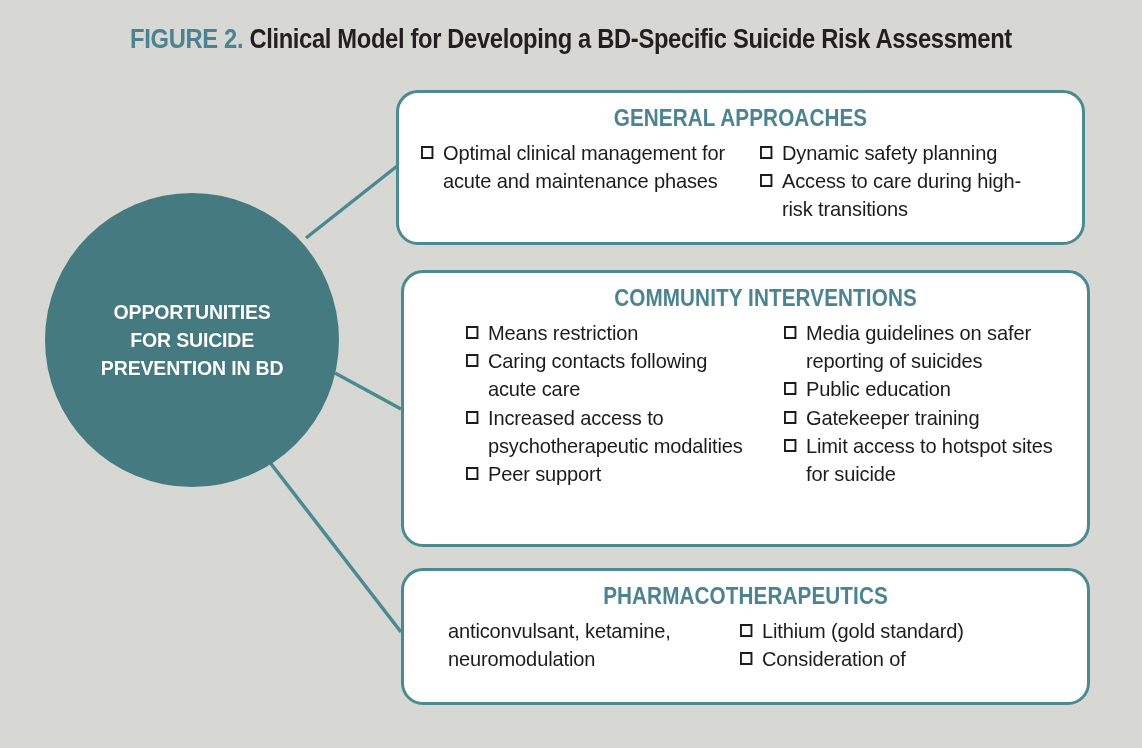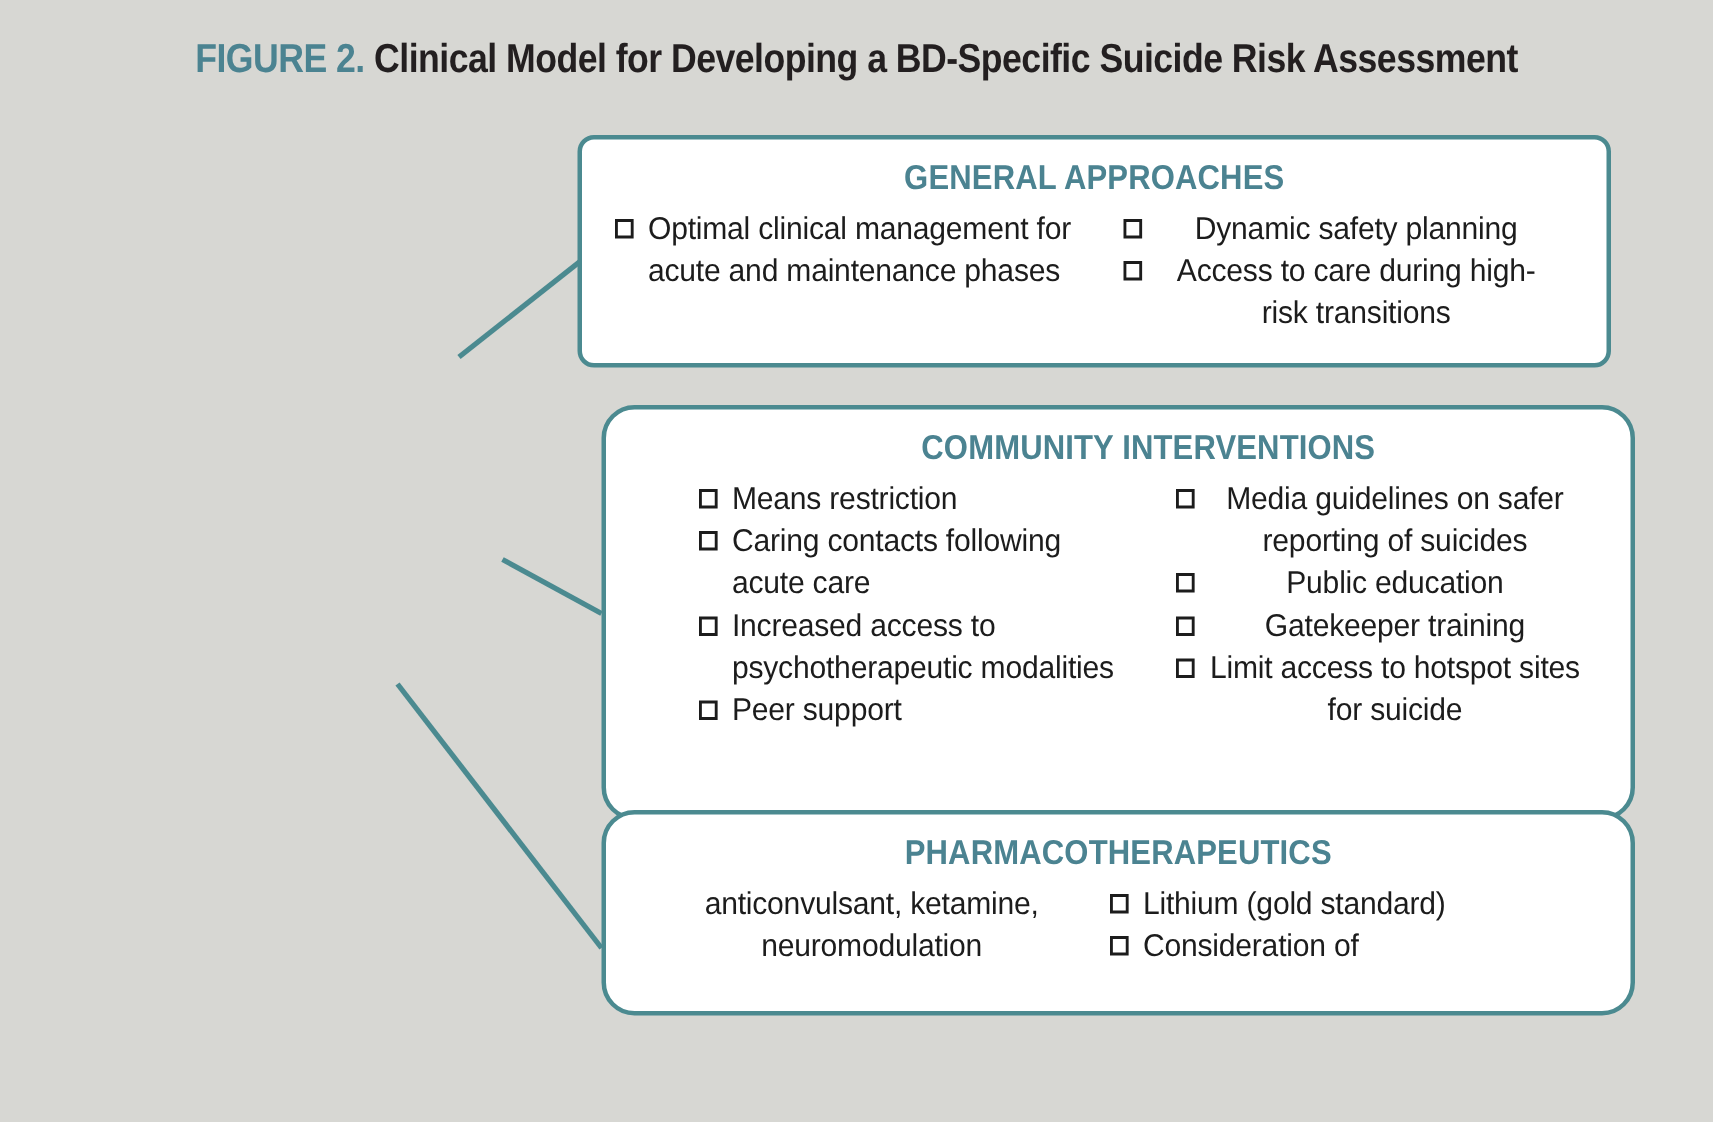--- a/index.html
+++ b/index.html
@@ -78,23 +78,23 @@
   .hub-label .hub-line { display: block; white-space: nowrap; }
 
   
   .panel {
     position: absolute;
     background: #ffffff;
     border: 3px solid #4b8a90;
     border-radius: 22px;
     box-sizing: border-box;
   }
-  #panel-general       { left: 385px; top:  90px; width: 689px; height: 155px; border-radius: 11px; }
+  #panel-general       { left: 396px; top:  90px; width: 689px; height: 155px; }
   #panel-community     { left: 401px; top: 270px; width: 689px; height: 277px; padding-left: 40px; }
-  #panel-pharmaco      { left: 401px; top: 540px; width: 689px; height: 137px; }
+  #panel-pharmaco      { left: 401px; top: 568px; width: 689px; height: 137px; }
 
   .panel-heading {
     text-align: center;
     color: #4b8391;
     font-weight: bold;
     font-size: 23px;
     letter-spacing: 0.1px;
     transform: scaleX(0.9);
     margin-top: 12px;
     margin-bottom: 7px;
@@ -104,21 +104,21 @@
   .panel-columns {
     display: flex;
     padding: 0 20px 0 22px;
     box-sizing: border-box;
     gap: 12px;
   }
   .panel-col {
     box-sizing: border-box;
   }
   .col-left  { width: 52%; padding-right: 6px; }
-  .col-right { width: 48%; text-align: center; }
+  .col-right { width: 48%; }
 
   .check-item {
     position: relative;
     padding-left: 23px;
     font-size: 21px;
     line-height: 1.345;
     color: #1c1c1c;
     letter-spacing: -0.15px;
     margin-bottom: 0px;
     transform: scaleX(0.955);
@@ -153,20 +153,27 @@
     <span class="fig-num">FIGURE 2.</span>
     <span class="fig-text">Clinical Model for Developing a BD-Specific Suicide Risk Assessment</span>
   </div>
 
   <svg id="connectors" viewBox="0 0 1142 748">
     <line x1="306" y1="238" x2="401" y2="163" stroke="#4b8a90" stroke-width="3.5"></line>
     <line x1="335" y1="373" x2="401" y2="409" stroke="#4b8a90" stroke-width="3.5"></line>
     <line x1="265" y1="456" x2="401" y2="632" stroke="#4b8a90" stroke-width="3.5"></line>
   </svg>
 
+  <div class="hub-circle">
+    <div class="hub-label">
+      <span class="hub-line">OPPORTUNITIES</span>
+      <span class="hub-line">FOR SUICIDE</span>
+      <span class="hub-line">PREVENTION IN BD</span>
+    </div>
+  </div>
 
   <div class="panel" id="panel-general">
     <div class="panel-heading">GENERAL APPROACHES</div>
     <div class="panel-columns">
       <div class="panel-col col-left">
         <div class="check-item">
           <span class="box-glyph"></span>
           <span>Optimal clinical management for acute and maintenance phases</span>
         </div>
       </div>

